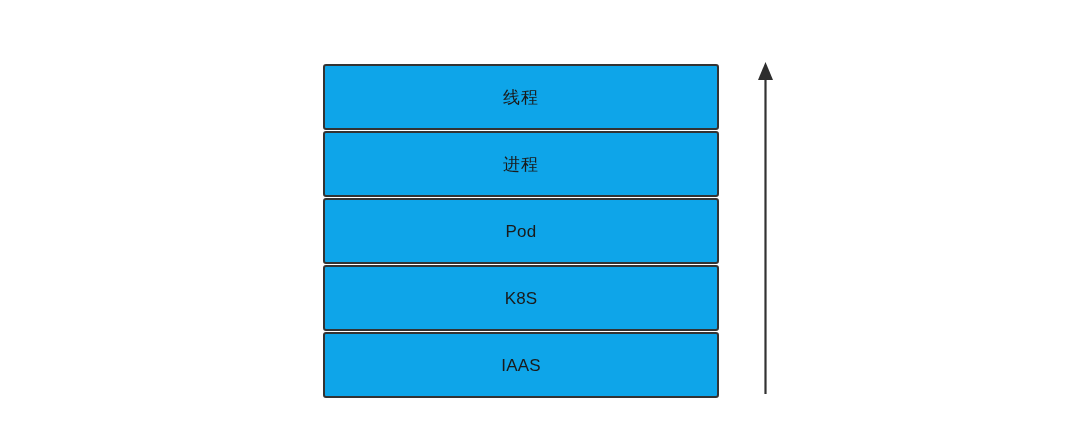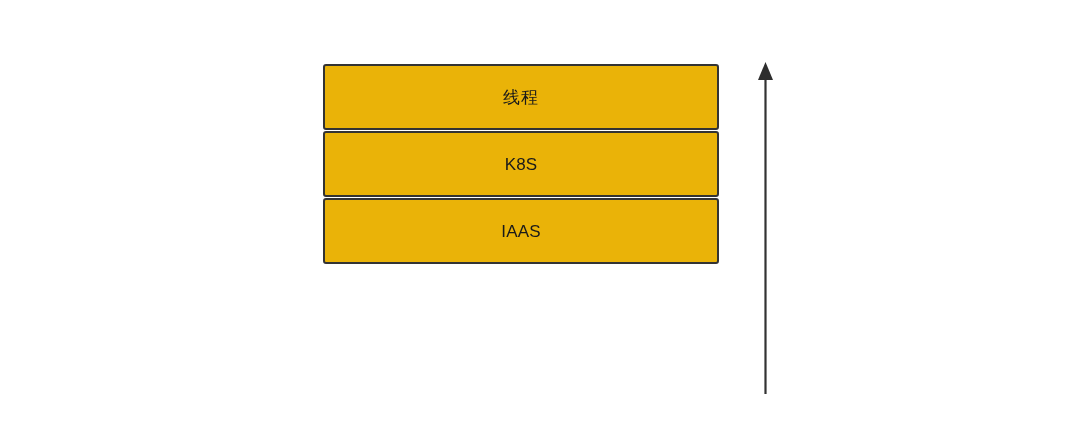--- a/index.html
+++ b/index.html
@@ -25,21 +25,21 @@
     left: 323px;
     top: 64px;
     width: 396px;
     display: flex;
     flex-direction: column;
   }
   .layer-box {
     box-sizing: border-box;
     width: 100%;
     height: 66px;
-    background: #eab308;
+    background: #0ea5e9;
     border: 2px solid #333333;
     border-radius: 3px;
     display: flex;
     align-items: center;
     justify-content: center;
     margin-bottom: 1px;
   }
   .layer-box:last-child {
     margin-bottom: 8px;
   }
@@ -73,21 +73,27 @@
 <body>
 
 <div id="canvas">
 
   <div class="stack">
 
     <div class="layer-box">
       <span class="layer-label cjk">线程</span>
     </div>
 
+    <div class="layer-box">
+      <span class="layer-label cjk">进程</span>
+    </div>
 
+    <div class="layer-box">
+      <span class="layer-label">Pod</span>
+    </div>
 
     <div class="layer-box">
       <span class="layer-label">K8S</span>
     </div>
 
     <div class="layer-box">
       <span class="layer-label">IAAS</span>
     </div>
 
   </div>

